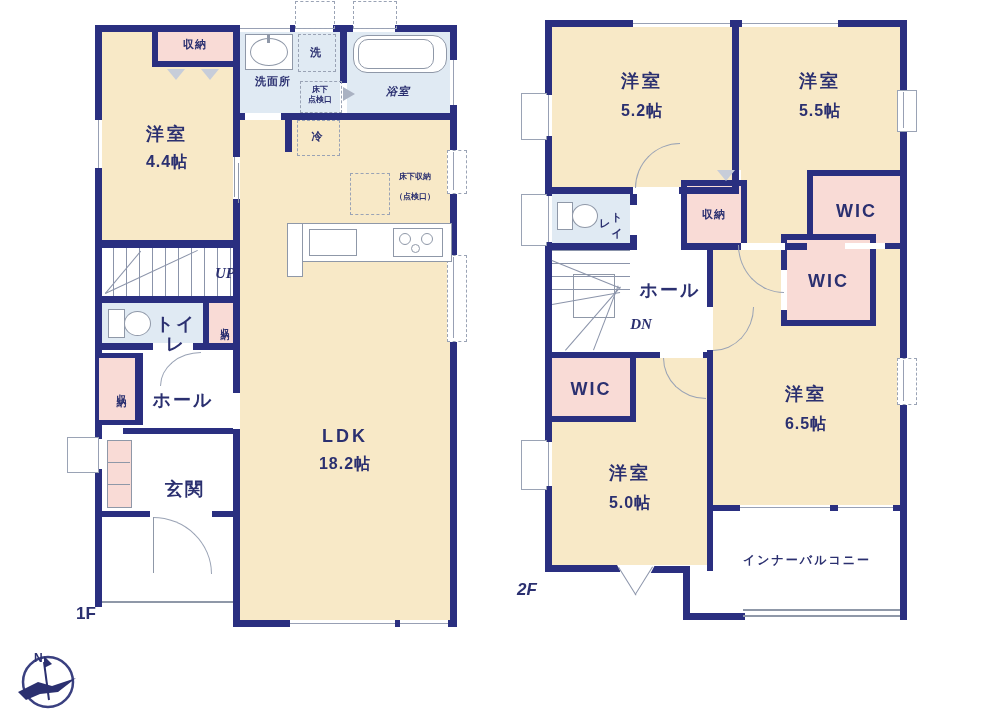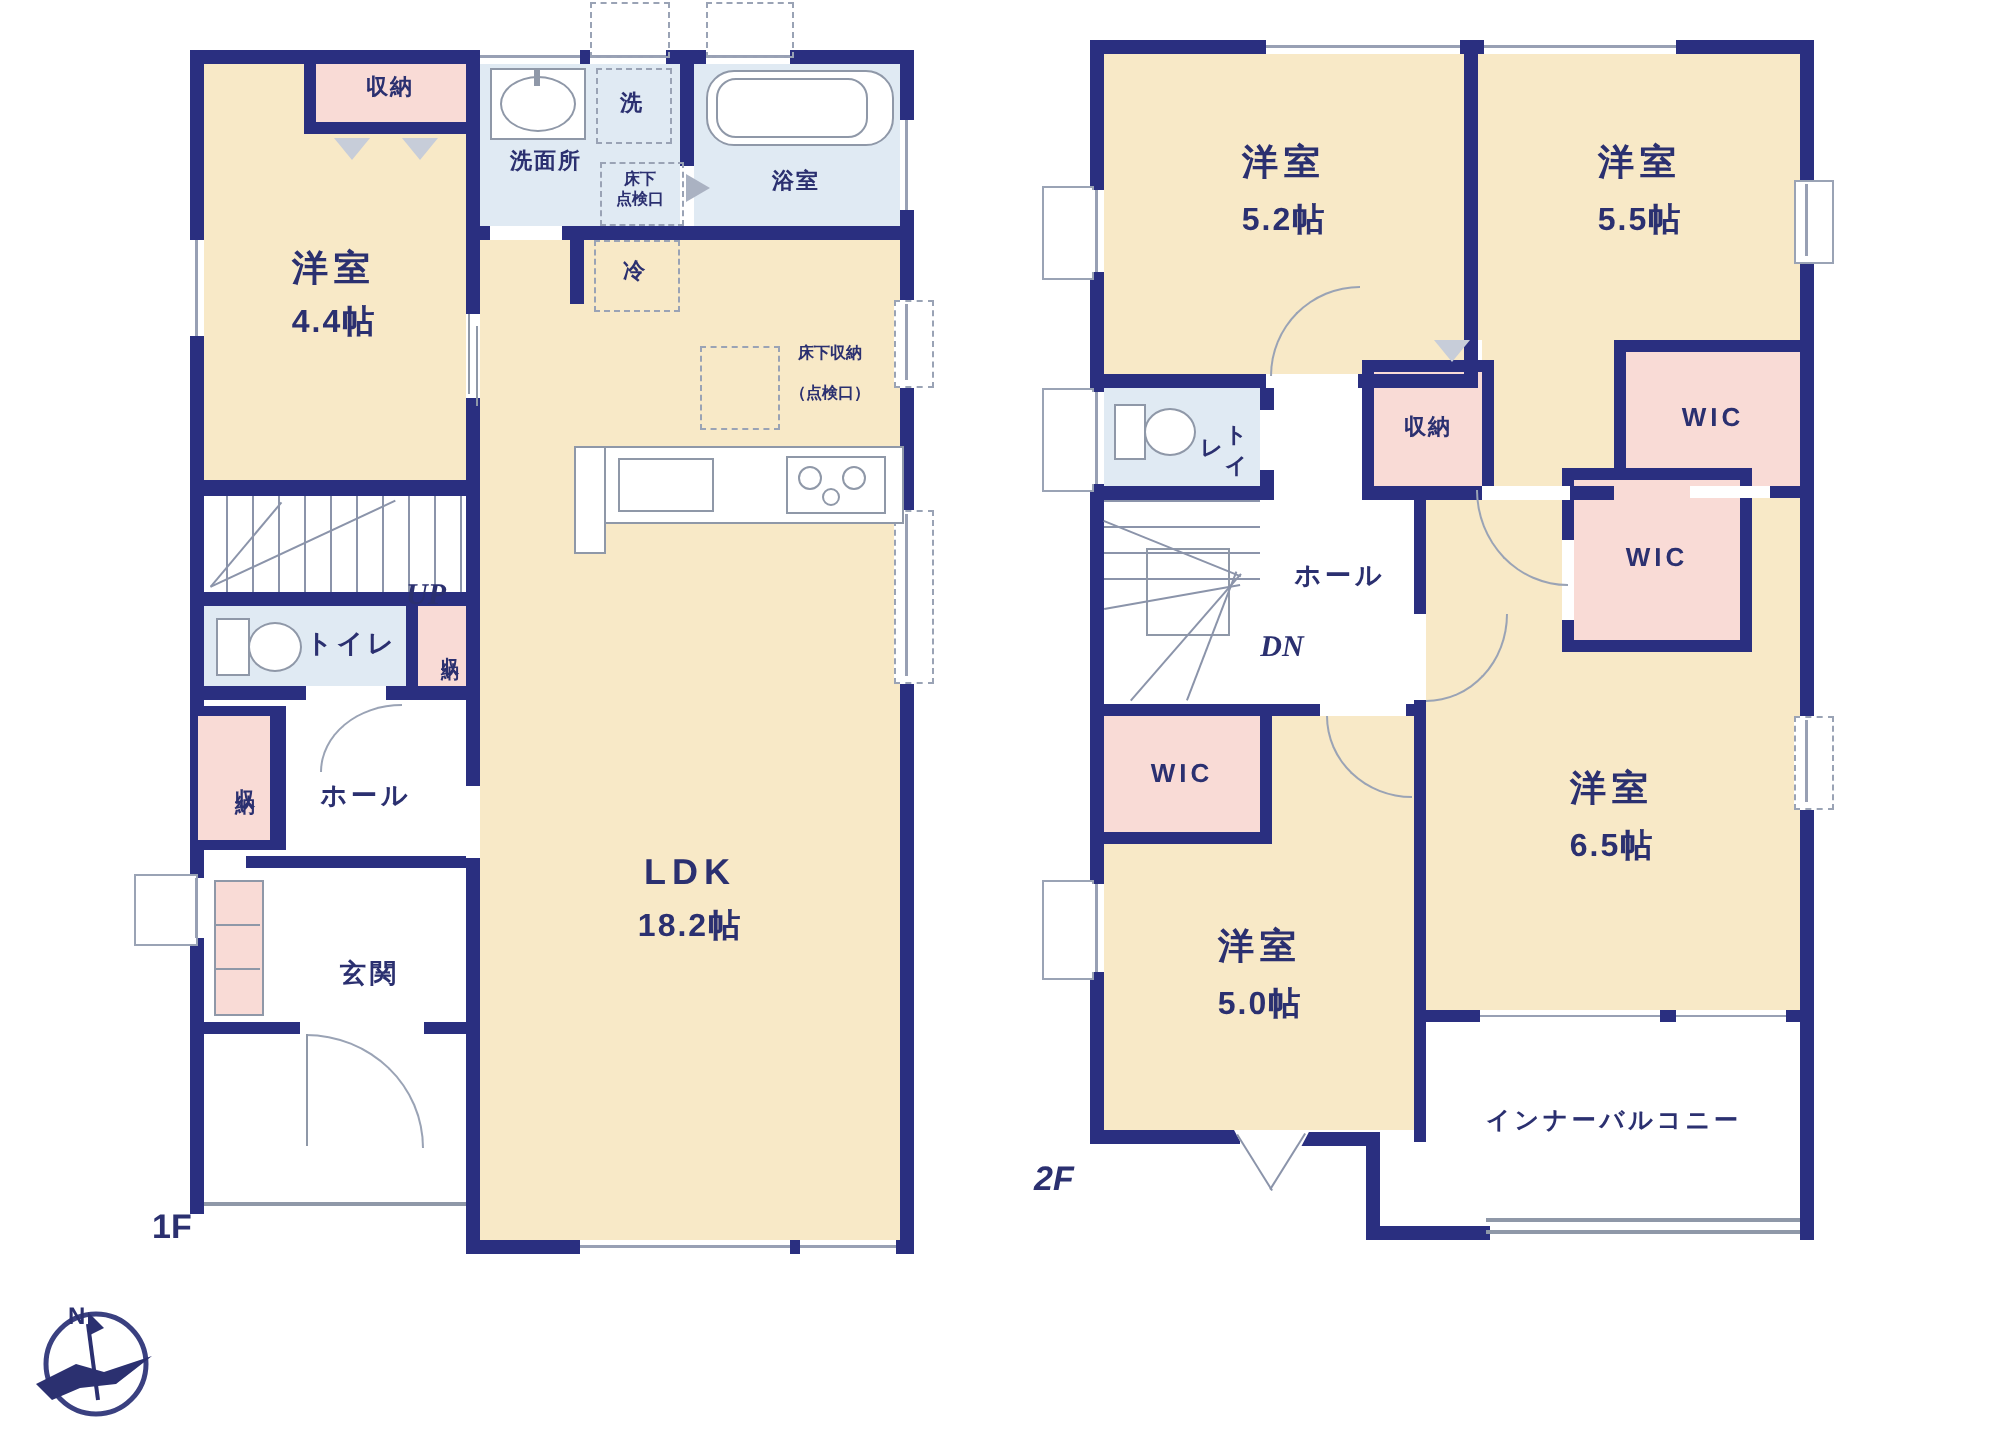--- a/index.html
+++ b/index.html
@@ -15,21 +15,21 @@
   .gap{position:absolute;background:#ffffff;}
   .winh{position:absolute;background:linear-gradient(to bottom,#fff 0 38%,#98a0b4 38% 58%,#fff 58% 100%);}
   .winv{position:absolute;background:linear-gradient(to right,#fff 0 38%,#98a0b4 38% 58%,#fff 58% 100%);}
   .winbox{position:absolute;background:#fff;border:1px solid #9aa3b5;}
   .dashbox{position:absolute;border:1.5px dashed #9aa3b5;}
   .fix{position:absolute;border:1.5px solid #8f98a8;background:#fff;}
   .line{position:absolute;background:#8f98a8;}
   .rlabel{position:absolute;color:#2b3070;font-weight:bold;text-align:center;line-height:1.1;}
   .big{font-size:18px;letter-spacing:3px;}
   .num{font-size:16px;letter-spacing:1px;}
-  .mid{font-size:13px;letter-spacing:2px;}
+  .mid{font-size:18px;letter-spacing:2px;}
   .small{font-size:11px;letter-spacing:1px;}
   .tiny{font-size:8px;letter-spacing:0;line-height:1.2;}
   .vert{writing-mode:vertical-rl;letter-spacing:3px;}
   .updn{font-style:italic;font-family:"Liberation Serif",serif;font-size:15px;}
   .arc{position:absolute;border:0 solid #9aa3b5;}
   .arc-tl{border-top-width:1.5px;border-left-width:1.5px;border-top-left-radius:100% 100%;}
   .arc-tr{border-top-width:1.5px;border-right-width:1.5px;border-top-right-radius:100% 100%;}
   .arc-bl{border-bottom-width:1.5px;border-left-width:1.5px;border-bottom-left-radius:100% 100%;}
   .arc-br{border-bottom-width:1.5px;border-right-width:1.5px;border-bottom-right-radius:100% 100%;}
   .treads-v{position:absolute;background-image:repeating-linear-gradient(to right,#8b94aa 0 1px,transparent 1px 13px);}
@@ -141,29 +141,29 @@
 
     <div class="arc arc-tl" style="left:65px;top:327px;width:40px;height:33px;"></div>
     <div class="arc arc-tr" style="left:58px;top:492px;width:58px;height:56px;"></div>
     <div class="line" style="left:58px;top:492px;width:1px;height:56px;"></div>
 
     <div class="rlabel big" style="left:17px;top:100px;width:110px;">洋室</div>
     <div class="rlabel num" style="left:17px;top:128px;width:110px;">4.4帖</div>
     <div class="rlabel small" style="left:62px;top:13px;width:76px;">収納</div>
     <div class="rlabel small" style="left:146px;top:50px;width:64px;">洗面所</div>
     <div class="rlabel small" style="left:203px;top:21px;width:36px;">洗</div>
-    <div class="rlabel small" style="left:270px;top:60px;width:66px;">浴室</div>
+    <div class="rlabel small" style="left:270px;top:60px;width:66px;font-style:italic;">浴室</div>
     <div class="rlabel tiny" style="left:205px;top:60px;width:40px;">床下</div>
     <div class="rlabel tiny" style="left:205px;top:70px;width:40px;">点検口</div>
     <div class="rlabel small" style="left:202px;top:105px;width:41px;">冷</div>
     <div class="rlabel tiny" style="left:294px;top:147px;width:52px;">床下収納</div>
     <div class="rlabel tiny" style="left:294px;top:167px;width:52px;">（点検口）</div>
     <div class="rlabel big" style="left:195px;top:402px;width:110px;">LDK</div>
     <div class="rlabel num" style="left:195px;top:430px;width:110px;">18.2帖</div>
-    <div class="rlabel updn" style="left:98px;top:240px;width:40px;margin-top:25px;">UP</div>
+    <div class="rlabel updn" style="left:110px;top:240px;width:40px;">UP</div>
     <div class="rlabel mid" style="left:55px;top:290px;width:52px;">トイレ</div>
     <div class="rlabel tiny vert" style="left:117px;top:283px;width:18px;height:32px;font-size:9px;">収納</div>
     <div class="rlabel tiny vert" style="left:12px;top:342px;width:20px;height:44px;font-size:10px;">収納</div>
     <div class="rlabel mid" style="left:48px;top:366px;width:80px;">ホール</div>
     <div class="rlabel mid" style="left:50px;top:455px;width:80px;">玄関</div>
   </div>
 
   <div class="plan" id="f2" style="left:545px;top:20px;width:362px;height:600px;">
 
     <div class="room cream" style="left:7px;top:7px;width:180px;height:160px;"></div>

